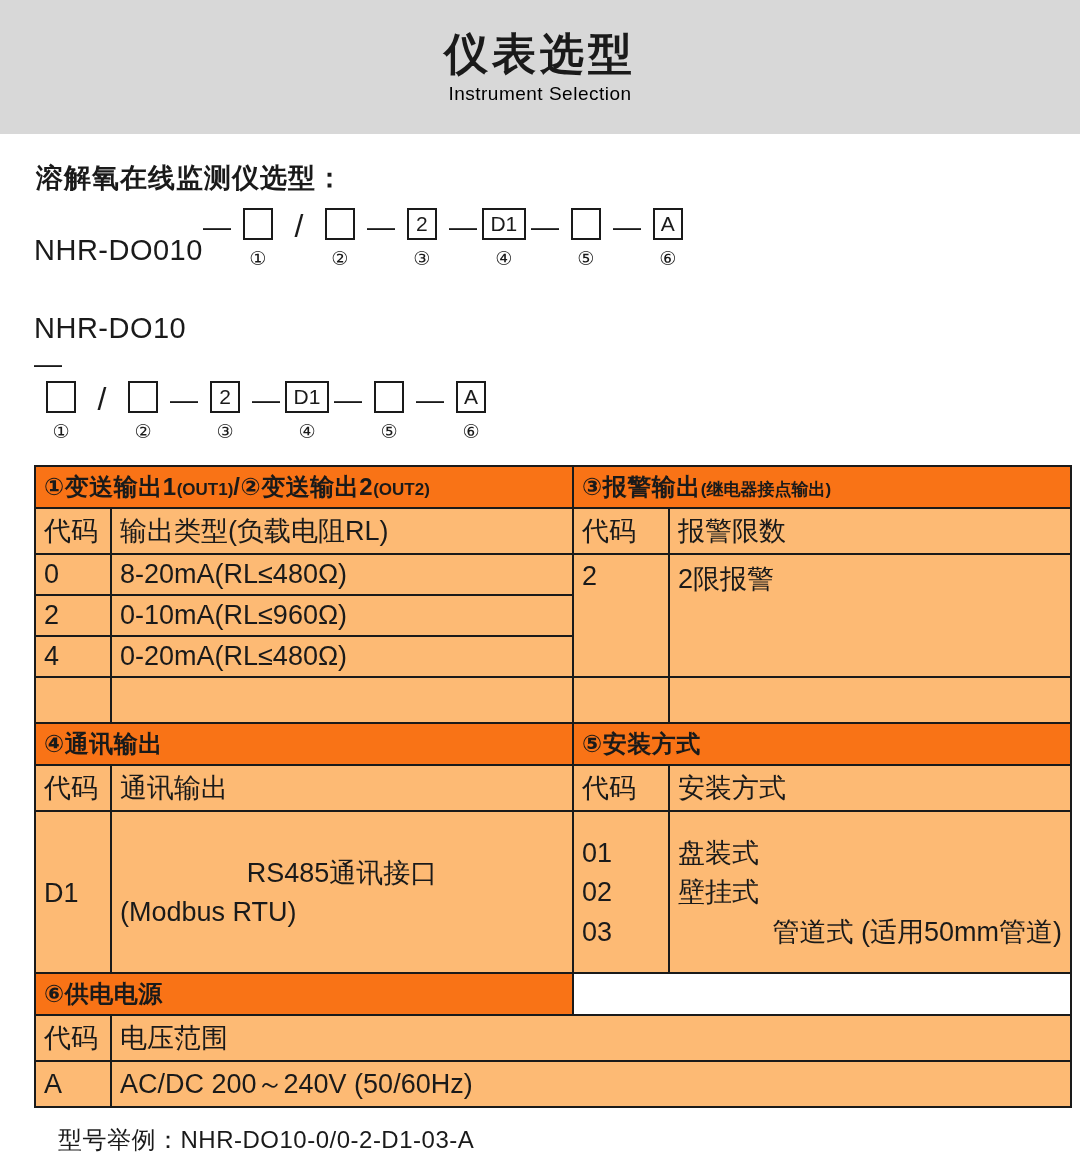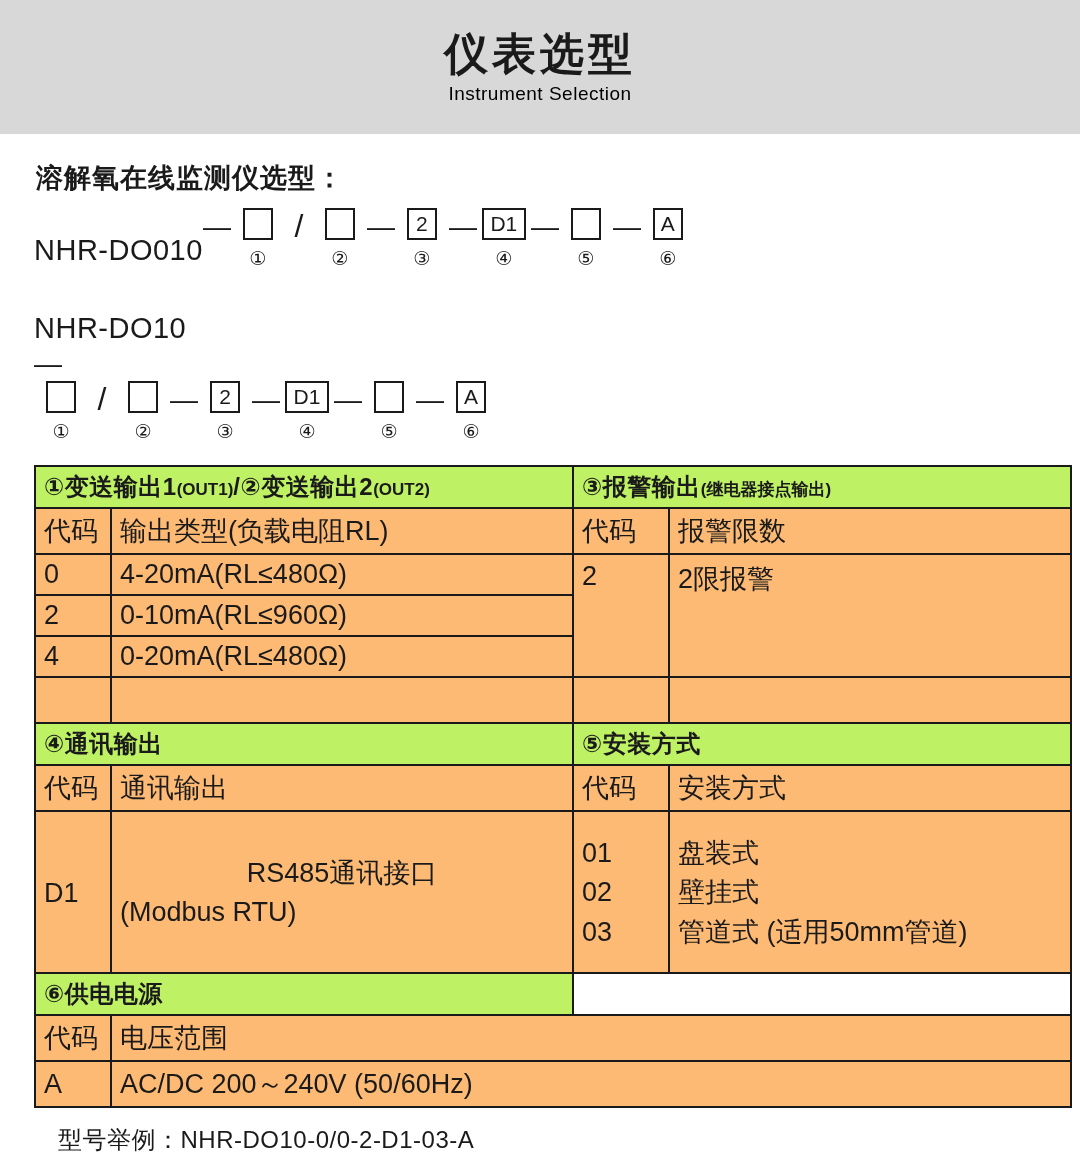--- a/index.html
+++ b/index.html
@@ -113,34 +113,34 @@
   }
   .spec-table td, .spec-table th {
     border: 2px solid #1a1a1a;
     padding: 4px 8px;
     font-size: 27px;
     text-align: left;
     vertical-align: middle;
     background: #fdba74;
   }
   .hdr td {
-    background: #bef264;
+    background: #f97316;
     font-weight: 700;
     font-size: 24px;
     letter-spacing: 0.5px;
   }
   .hdr .small {
     font-size: 17px;
     font-weight: 700;
     letter-spacing: 0;
   }
   .code-col { width: 76px; text-align: center; }
   .code-col-b { width: 96px; text-align: center; }
   .ctr { text-align: center; }
-  .nowrap { white-space: nowrap; }
+  .nowrap { white-space: nowrap; text-align: right; }
   .cell-lines div { line-height: 1.45; }
   .tall { height: 150px; vertical-align: top; }
   .tall-inner { padding-top: 2px; text-align: center; }
 
   .example {
     font-size: 24px;
     margin: 16px 0 0 24px;
     letter-spacing: 0.5px;
   }
 </style>
@@ -248,21 +248,21 @@
 
       <tr>
         <td class="code-col">代码</td>
         <td>输出类型(负载电阻RL)</td>
         <td class="code-col-b">代码</td>
         <td>报警限数</td>
       </tr>
 
       <tr>
         <td class="code-col">0</td>
-        <td>4-20mA(RL≤480Ω)</td>
+        <td>8-20mA(RL≤480Ω)</td>
         <td class="code-col-b ctr" rowspan="3" style="vertical-align:top;padding-top:6px">2</td>
         <td rowspan="3" style="vertical-align:top;padding-top:6px">2限报警</td>
       </tr>
       <tr>
         <td class="code-col">2</td>
         <td>0-10mA(RL≤960Ω)</td>
       </tr>
       <tr>
         <td class="code-col">4</td>
         <td>0-20mA(RL≤480Ω)</td>

